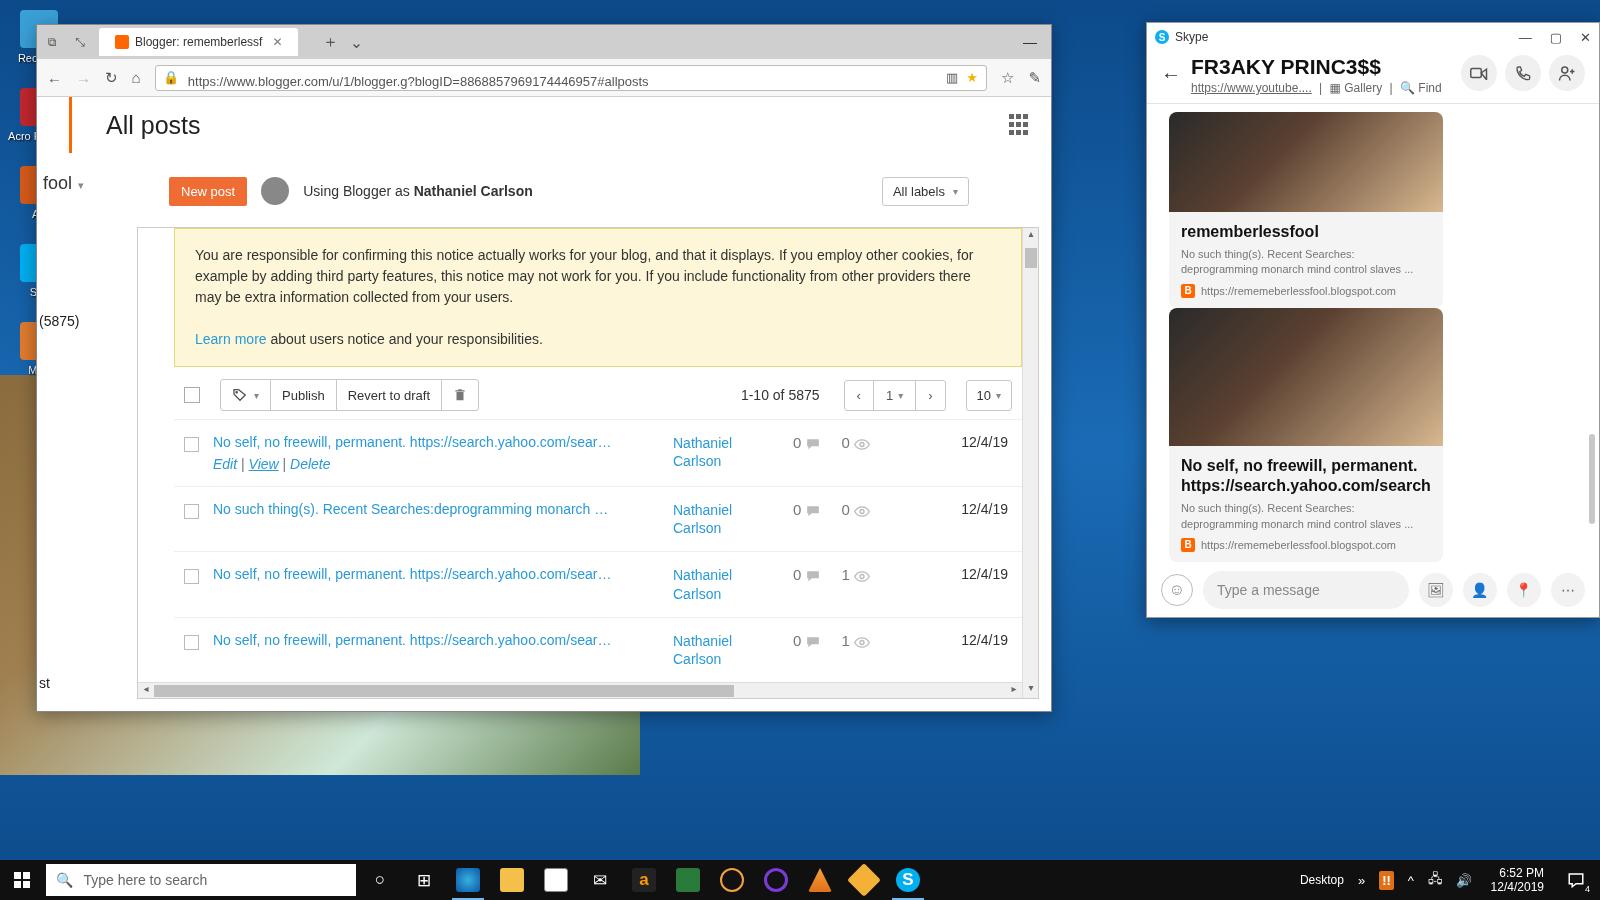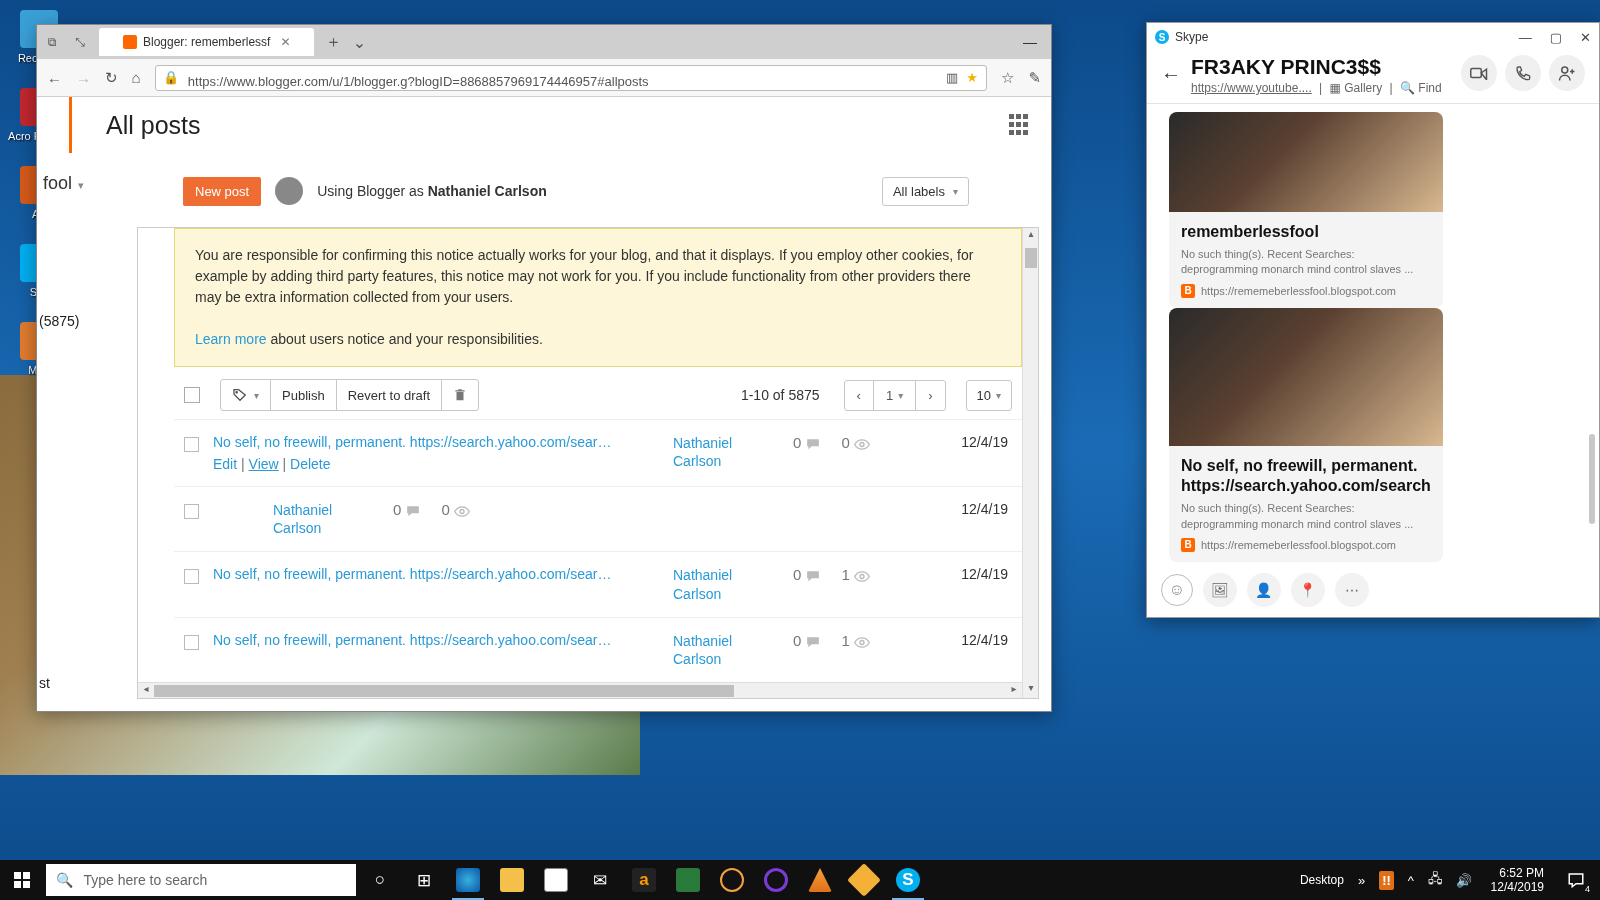--- a/index.html
+++ b/index.html
@@ -5,21 +5,21 @@
 * { margin:0; padding:0; box-sizing:border-box; font-family:"Segoe UI",Arial,sans-serif; }
 body { width:1600px; height:900px; overflow:hidden; background:linear-gradient(180deg,#0c4a8a 0%,#1a6bb5 50%,#0c4a8a 100%); position:relative; }
 .desktop-icon { position:absolute; width:70px; text-align:center; color:#fff; font-size:11px; text-shadow:1px 1px 2px #000; }
 .desktop-icon .ico { width:38px; height:38px; margin:0 auto 4px; border-radius:4px; }
 .wallpaper-photo { position:absolute; left:0; top:375px; width:640px; height:400px; background:linear-gradient(135deg,#8a6b3d 0%,#a08050 30%,#cfe8d8 70%,#5a7a4a 100%); }
 
 
 .browser { position:absolute; left:36px; top:24px; width:1016px; height:688px; background:#fff; border:1px solid #888; box-shadow:0 4px 18px rgba(0,0,0,.35); }
 .tabbar { height:34px; background:#cfcfcf; display:flex; align-items:center; padding:0 6px; }
 .tabbar .winbtn { width:18px; height:18px; margin-right:10px; display:flex; align-items:center; justify-content:center; color:#555; font-size:12px; }
-.tab { background:#fff; height:28px; display:flex; align-items:center; padding:0 24px; font-size:12px; color:#333; border-radius:3px 3px 0 0; margin-right:4px;text-align:right; }
+.tab { background:#fff; height:28px; display:flex; align-items:center; padding:0 16px; font-size:12px; color:#333; border-radius:3px 3px 0 0; margin-right:17px;text-align:right; }
 .tab .favi { width:14px; height:14px; background:#ff6600; border-radius:2px; margin-right:6px; }
 .tab .tabx { margin-left:10px; color:#777; cursor:pointer; }
 .addtab,.tablist { width:22px; height:22px; color:#555; display:flex; align-items:center; justify-content:center; margin-left:4px; }
 .bwinctl { margin-left:auto; display:flex; }
 .bwinctl div { width:30px; height:30px; display:flex; align-items:center; justify-content:center; color:#333; font-size:14px; }
 
 .addrbar { height:38px; display:flex; align-items:center; padding:0 10px; gap:14px; border-bottom:1px solid #d0d0d0; background:#f7f7f7; }
 .addrbar .navbtn { color:#555; font-size:15px; cursor:pointer; }
 .urlbox { flex:1; height:26px; border:1px solid #bbb; border-radius:3px; display:flex; align-items:center; padding:0 8px; font-size:13px; color:#555; gap:8px; background:#fff; }
 .urlbox .lock { color:#777; }
@@ -30,21 +30,21 @@
 .content { position:relative; height:calc(100% - 72px); overflow:hidden; background:#fff; }
 .allposts-hdr { height:56px; display:flex; align-items:center; padding-left:34px; padding-right:20px; border-left:3px solid #ff6600; margin-left:32px; }
 .allposts-hdr h1 { font-size:25px; font-weight:400; color:#222; flex:1; }
 .apps-grid { display:flex; flex-wrap:wrap; width:22px; height:22px; gap:2px; }
 .apps-grid span { width:5px; height:5px; background:#666; }
 
 .leftcol { position:absolute; left:0; top:70px; width:160px; padding:6px; }
 .blogname { font-size:18px; color:#333; }
 .blogname .dd { color:#888; margin-left:6px; font-size:11px; }
 
-.toolbar-row { position:absolute; left:146px; top:72px; right:12px; height:44px; display:flex; align-items:center; gap:14px; }
+.toolbar-row { position:absolute; left:132px; top:72px; right:12px; height:44px; display:flex; align-items:center; gap:14px; }
 .newpost { background:#ef6c33; color:#fff; border:none; padding:7px 12px; font-size:13px; border-radius:2px; cursor:pointer; }
 .avatar { width:28px; height:28px; border-radius:50%; background:#888; }
 .usingas { font-size:14px; color:#333; }
 .usingas b { font-weight:700; }
 .all-labels { border:1px solid #c7c7c7; background:#fff; padding:6px 10px; font-size:13px; color:#333; border-radius:3px; display:flex; align-items:center; gap:8px; margin-left:auto; margin-right:70px;}
 .all-labels .dd { color:#888; font-size:10px; }
 
 .scrollpane { position:absolute; left:100px; top:130px; right:12px; bottom:12px; border:1px solid #ccc; overflow:hidden; }
 .scrollpane .vscroll { position:absolute; right:0; top:0; width:16px; height:100%; background:#f0f0f0; border-left:1px solid #ddd; }
 .vscroll .thumb { position:absolute; top:20px; left:2px; width:12px; height:20px; background:#c0c0c0; }
@@ -70,21 +70,21 @@
 .ppbox { border:1px solid #c7c7c7; border-radius:3px; padding:7px 10px; margin-left:10px; font-size:13px; color:#333; display:flex; align-items:center; gap:5px;}
 
 .postrow { display:flex; align-items:flex-start; padding:14px 10px; border-top:1px solid #eee; font-size:14px; }
 .postrow .chk { width:15px; height:15px; border:1px solid #bbb; margin-right:14px; margin-top:3px; flex-shrink:0; }
 .postrow .title { color:#2a9ad6; width:400px; overflow:hidden; white-space:nowrap; text-overflow:ellipsis; }
 .postrow .author { color:#2a9ad6; width:100px; text-align:left; font-size:14px; line-height:1.3; margin-left:60px; }
 .postrow .stats { display:flex; gap:22px; margin-left:20px; color:#777; font-size:15px; }
 .postrow .stats span svg{ vertical-align:-2px; }
 .postrow .date { margin-left:auto; color:#333; margin-right:4px; }
 .postactions { font-size:14px; color:#777; margin:6px 0 0 0; }
-.postactions a { color:#2a9ad6; text-decoration:none; }
+.postactions a { color:#2a9ad6; text-decoration:none;font-style:italic; }
 .postactions .view { text-decoration:underline; }
 
 
 .skype { position:absolute; top:22px; right:0; width:454px; height:596px; background:#fff; border:1px solid #999; box-shadow:0 4px 18px rgba(0,0,0,.4); display:flex; flex-direction:column; }
 .skype-title { height:28px; display:flex; align-items:center; padding:0 8px; font-size:12px; color:#333; }
 .skype-title .slogo { width:14px; height:14px; border-radius:50%; background:#0cb0ee; margin-right:6px; display:flex; align-items:center; justify-content:center; color:#fff; font-size:10px; font-weight:bold; }
 .skype-title .wctl { margin-left:auto; display:flex; gap:18px; color:#444; font-size:13px; }
 .skype-hdr { padding:4px 14px 8px 14px; display:flex; align-items:flex-start; gap:10px; border-bottom:1px solid #e4e4e4; }
 .skype-hdr .back { font-size:20px; color:#333; margin-top:6px; cursor:pointer; }
 .skype-hdr .info { flex:1; }
@@ -274,20 +274,23 @@
                   </svg></span>
                 <span>0 <svg width="16" height="11" viewBox="0 0 24 16" fill="none" stroke="#bbb" stroke-width="2">
                     <path d="M1 8s4-7 11-7 11 7 11 7-4 7-11 7S1 8 1 8z"></path>
                     <circle cx="12" cy="8" r="3"></circle>
                   </svg></span>
               </div>
               <div class="date">12/4/19</div>
             </div>
             <div class="postrow">
               <div class="chk"></div>
+              <div style="width:400px">
+                <div class="title">No such thing(s). Recent Searches:deprogramming monarch …</div>
+              </div>
               <div class="author">Nathaniel<br>Carlson</div>
               <div class="stats">
                 <span>0 <svg width="14" height="12" viewBox="0 0 24 20" fill="#bbb">
                     <path d="M2 2h20v12H10l-6 5v-5H2z"></path>
                   </svg></span>
                 <span>0 <svg width="16" height="11" viewBox="0 0 24 16" fill="none" stroke="#bbb" stroke-width="2">
                     <path d="M1 8s4-7 11-7 11 7 11 7-4 7-11 7S1 8 1 8z"></path>
                     <circle cx="12" cy="8" r="3"></circle>
                   </svg></span>
               </div>
@@ -409,20 +412,23 @@
             </div>
           </div>
         </div>
       </div>
     <div class="vscroll-s">
         <div class="th"></div>
       </div>
   </div>
   <div class="compose">
     <div class="emoji">☺</div>
+    <div class="msgbox">
+        <span>Type a message</span>
+      </div>
     <div class="cbtn">🖼</div>
     <div class="cbtn">👤</div>
     <div class="cbtn">📍</div>
     <div class="cbtn">⋯</div>
   </div>
 </div>
 
 <div class="taskbar">
   <div class="start">
     <svg width="16" height="16" viewBox="0 0 16 16">

